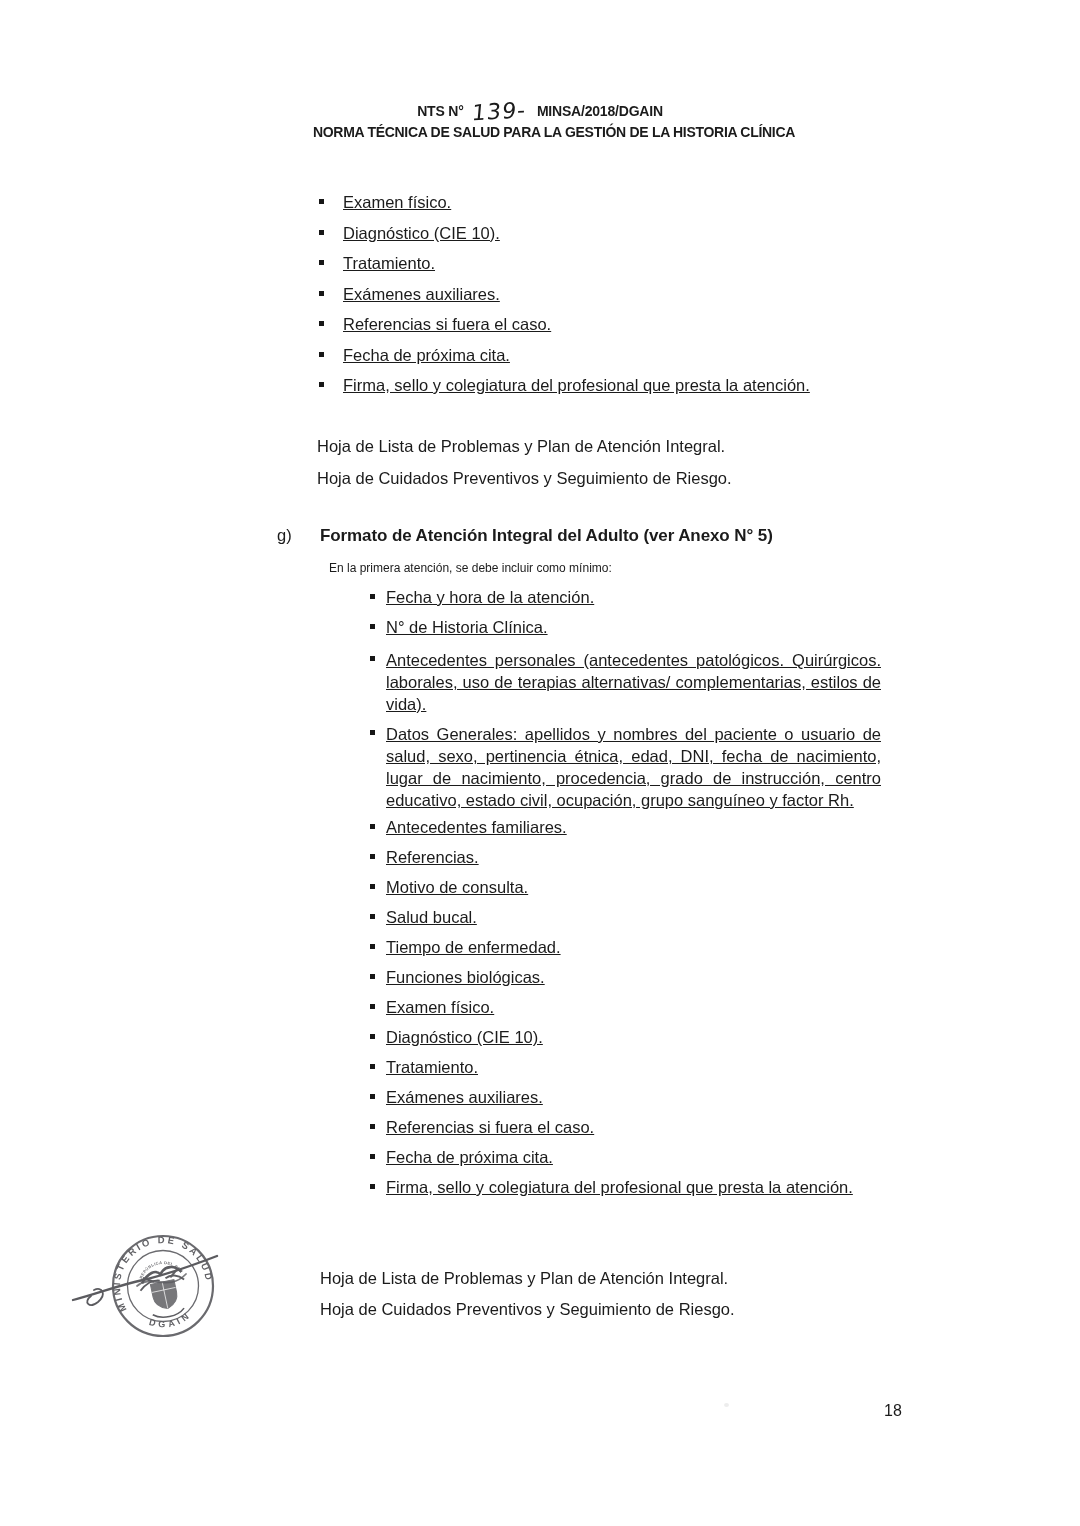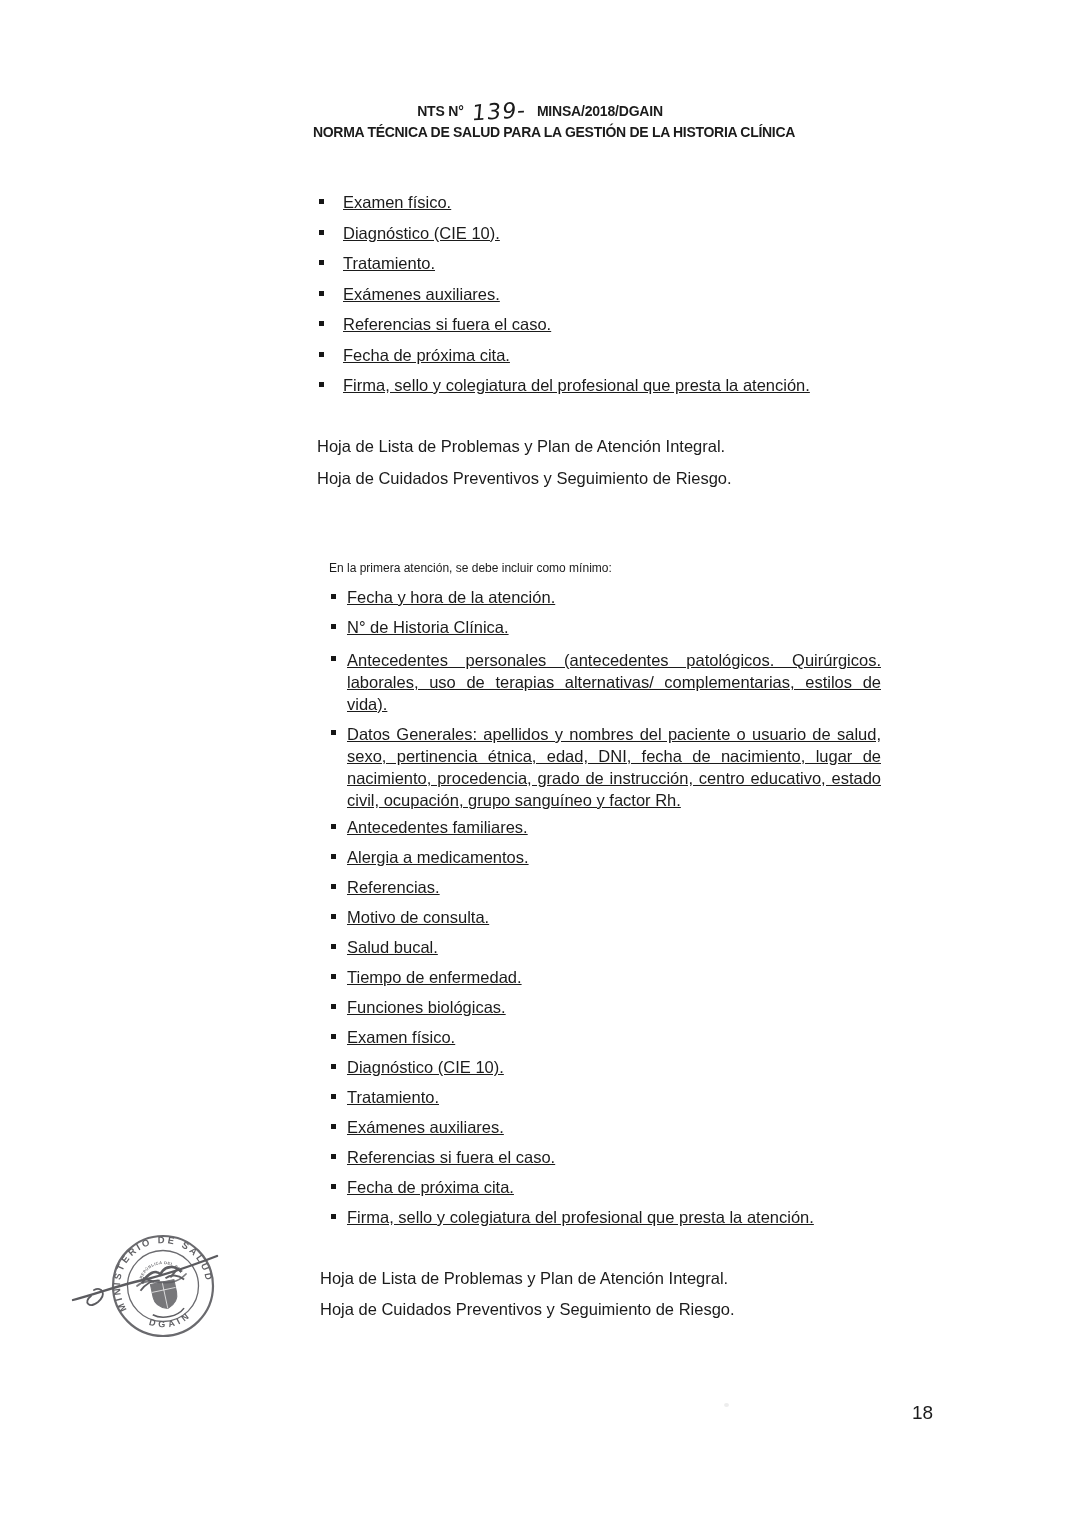--- a/index.html
+++ b/index.html
@@ -16,38 +16,38 @@
     margin:0 7px 0 5px;vertical-align:-3px;letter-spacing:1px;
   }
   .h2{font-size:14px;letter-spacing:-0.3px;line-height:18px;margin-top:3px;padding-left:28px;}
   
   .blist{list-style:none;margin:0;padding:0;position:absolute;font-size:16.5px;}
   .blist li{position:relative;line-height:17px;margin-bottom:13.5px;text-decoration:underline;}
   .blist li::before{content:"";position:absolute;width:5px;height:5px;background:#161616;top:5px;}
   .list-f{left:343px;top:194px;width:560px;}
   .list-f li::before{left:-24px;}
   .list-g{left:347px;top:589px;width:534px;}
-  .list-g li{margin-bottom:13px;}
+  .list-g li{margin-bottom:13px;margin-left:39px;}
   .list-g li::before{left:-16px;}
   .blist li.multi{line-height:22px;text-align:justify;margin-bottom:8px;}
   .blist li.multi::before{top:7px;}
   
   .para{position:absolute;font-size:16.5px;line-height:32px;}
   .para-f{left:317px;top:430px;}
   .para-g{left:320px;top:1263px;line-height:31px;}
   
   .g-head{position:absolute;left:277px;top:526px;font-size:16.5px;line-height:19px;}
   .g-label{display:inline-block;width:43px;}
   .g-title{font-weight:700;font-size:17px;letter-spacing:-0.1px;}
   .g-intro{position:absolute;left:329px;top:559px;font-size:12px;line-height:19px;}
   
   .stamp{position:absolute;left:85px;top:1230px;overflow:visible;}
   .stamp text{font-family:"Liberation Sans",sans-serif;}
   
-  .pagenum{position:absolute;left:884px;top:1402px;font-size:19px;margin-left:28px;}
+  .pagenum{position:absolute;left:884px;top:1402px;font-size:16px;}
   .dot{position:absolute;left:724px;top:1403px;width:5px;height:4px;background:#ededed;border-radius:50%;}
 </style>
 </head>
 <body>
 
 <div class="page">
 
   <div class="header">
     <div class="h1">
       <span>NTS N°</span>
@@ -65,29 +65,31 @@
     <li>Referencias si fuera el caso.</li>
     <li>Fecha de próxima cita.</li>
     <li>Firma, sello y colegiatura del profesional que presta la atención.</li>
   </ul>
 
   <div class="para para-f">
     <div>Hoja de Lista de Problemas y Plan de Atención Integral.</div>
     <div>Hoja de Cuidados Preventivos y Seguimiento de Riesgo.</div>
   </div>
 
+  <div class="g-head">
+    <span class="g-label">g)</span><span class="g-title">Formato de Atención Integral del Adulto (ver Anexo N° 5)</span>
+  </div>
   <div class="g-intro">En la primera atención, se debe incluir como mínimo:</div>
 
   <ul class="blist list-g">
     <li>Fecha y hora de la atención.</li>
     <li>N° de Historia Clínica.</li>
     <li class="multi">Antecedentes personales (antecedentes patológicos. Quirúrgicos. laborales, uso de terapias alternativas/ complementarias, estilos de vida).</li>
     <li class="multi">Datos Generales: apellidos y nombres del paciente o usuario de salud, sexo, pertinencia étnica, edad, DNI, fecha de nacimiento, lugar de nacimiento, procedencia, grado de instrucción, centro educativo, estado civil, ocupación, grupo sanguíneo y factor Rh.</li>
     <li>Antecedentes familiares.</li>
-    <li>Alergia a medicamentos.</li>
     <li>Referencias.</li>
     <li>Motivo de consulta.</li>
     <li>Salud bucal.</li>
     <li>Tiempo de enfermedad.</li>
     <li>Funciones biológicas.</li>
     <li>Examen físico.</li>
     <li>Diagnóstico (CIE 10).</li>
     <li>Tratamiento.</li>
     <li>Exámenes auxiliares.</li>
     <li>Referencias si fuera el caso.</li>

